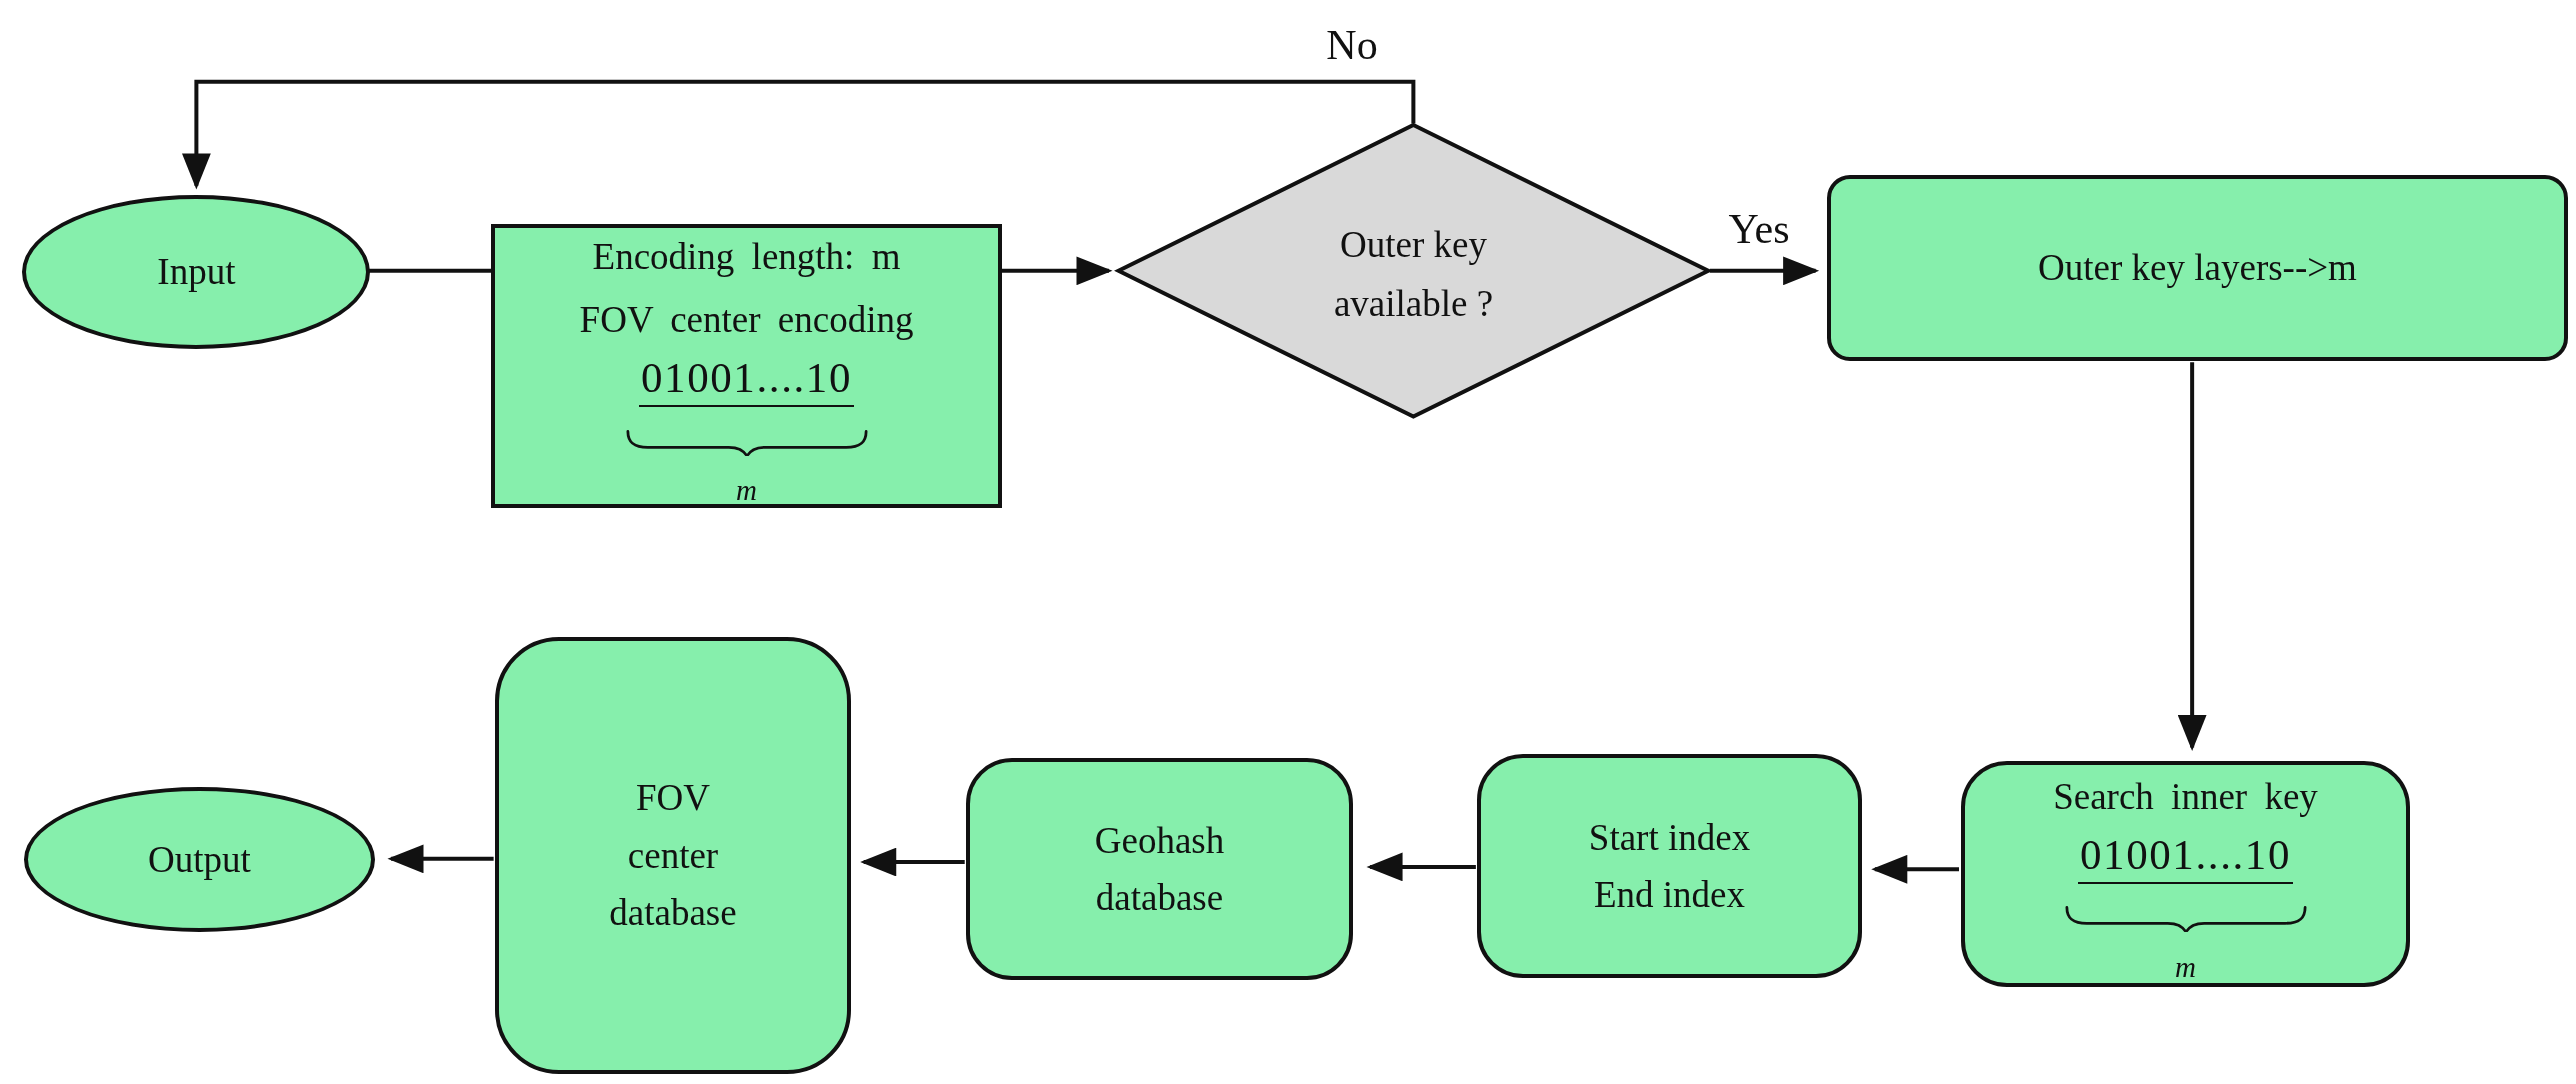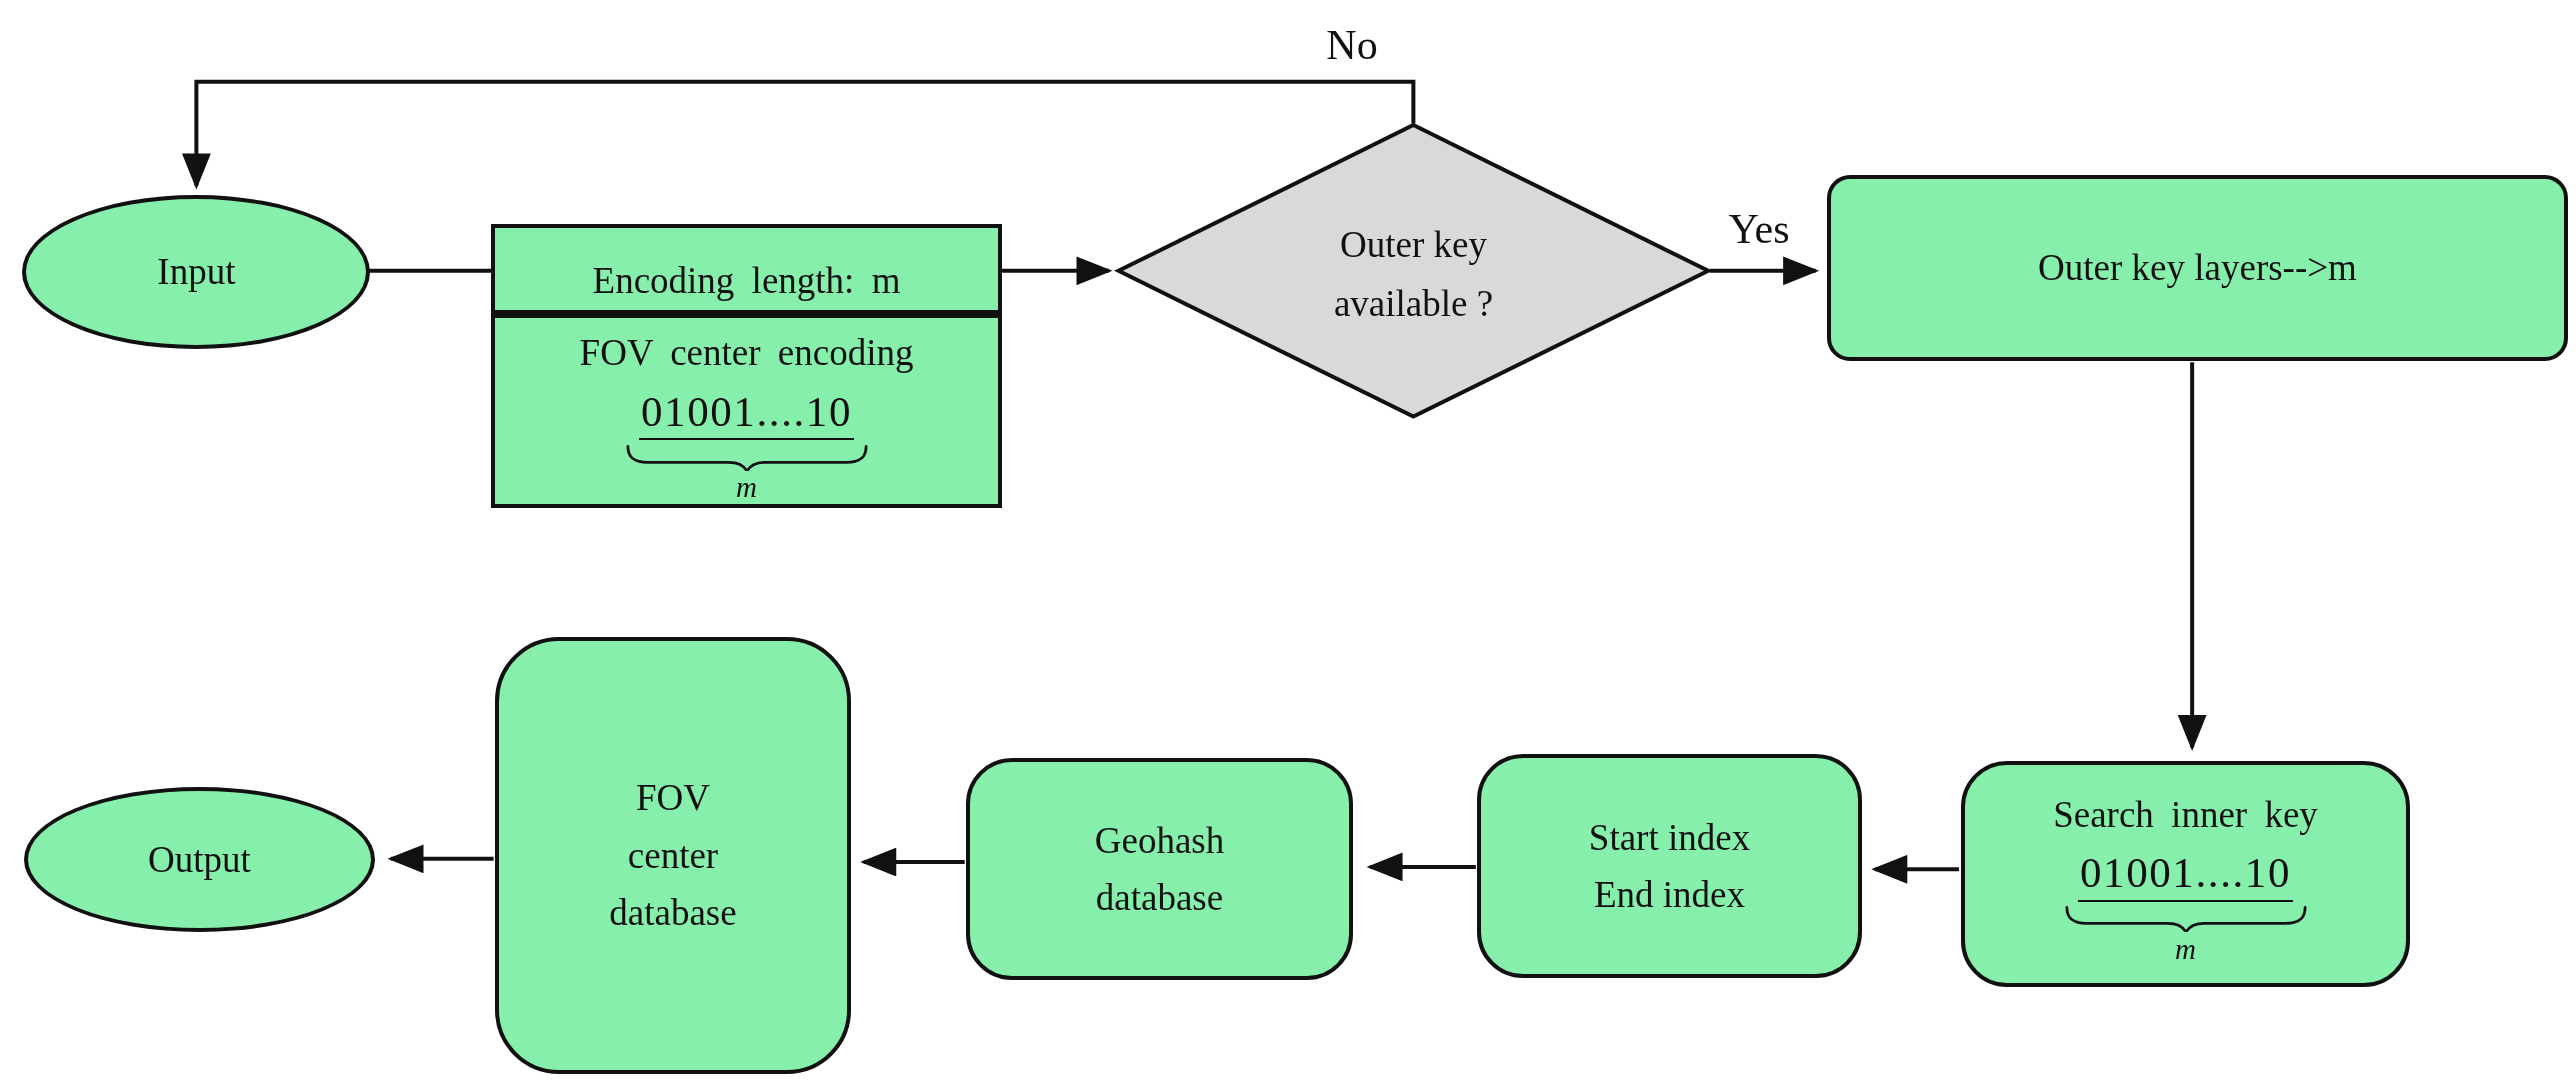--- a/index.html
+++ b/index.html
@@ -36,21 +36,21 @@
   .rounded-sm { border-radius: 30px; border-width: 4.8px; }
   .rounded-md { border-radius: 46px; border-width: 4.8px; }
   .rounded-lg { border-radius: 64px; border-width: 4.8px; }
   .wide { word-spacing: 8px; }
   
   #encoding-box { padding: 0; justify-content: flex-start; }
   .enc-top {
     width: 100%;
     height: 83px;
     display: flex;
-    align-items: flex-end;
+    align-items: flex-start;
     justify-content: center;
   }
   .enc-divider {
     width: 100%;
     height: 8.8px;
     background: #111111;
   }
   .enc-bottom {
     width: 100%;
     flex: 1;
@@ -58,20 +58,21 @@
     flex-direction: column;
     align-items: center;
     justify-content: flex-start;
     padding-top: 6px;
   }
   .code-group {
     display: flex;
     flex-direction: column;
     align-items: center;
     margin-top: 4.8px;
+    gap: 18px;
   }
   .code-text {
     font-size: 43px;
     line-height: 1.15;
     letter-spacing: 1.6px;
     border-bottom: 2.4px solid #111111;
     padding: 0 1.6px 2.4px 1.6px;
   }
   .brace-label {
     font-style: italic;

